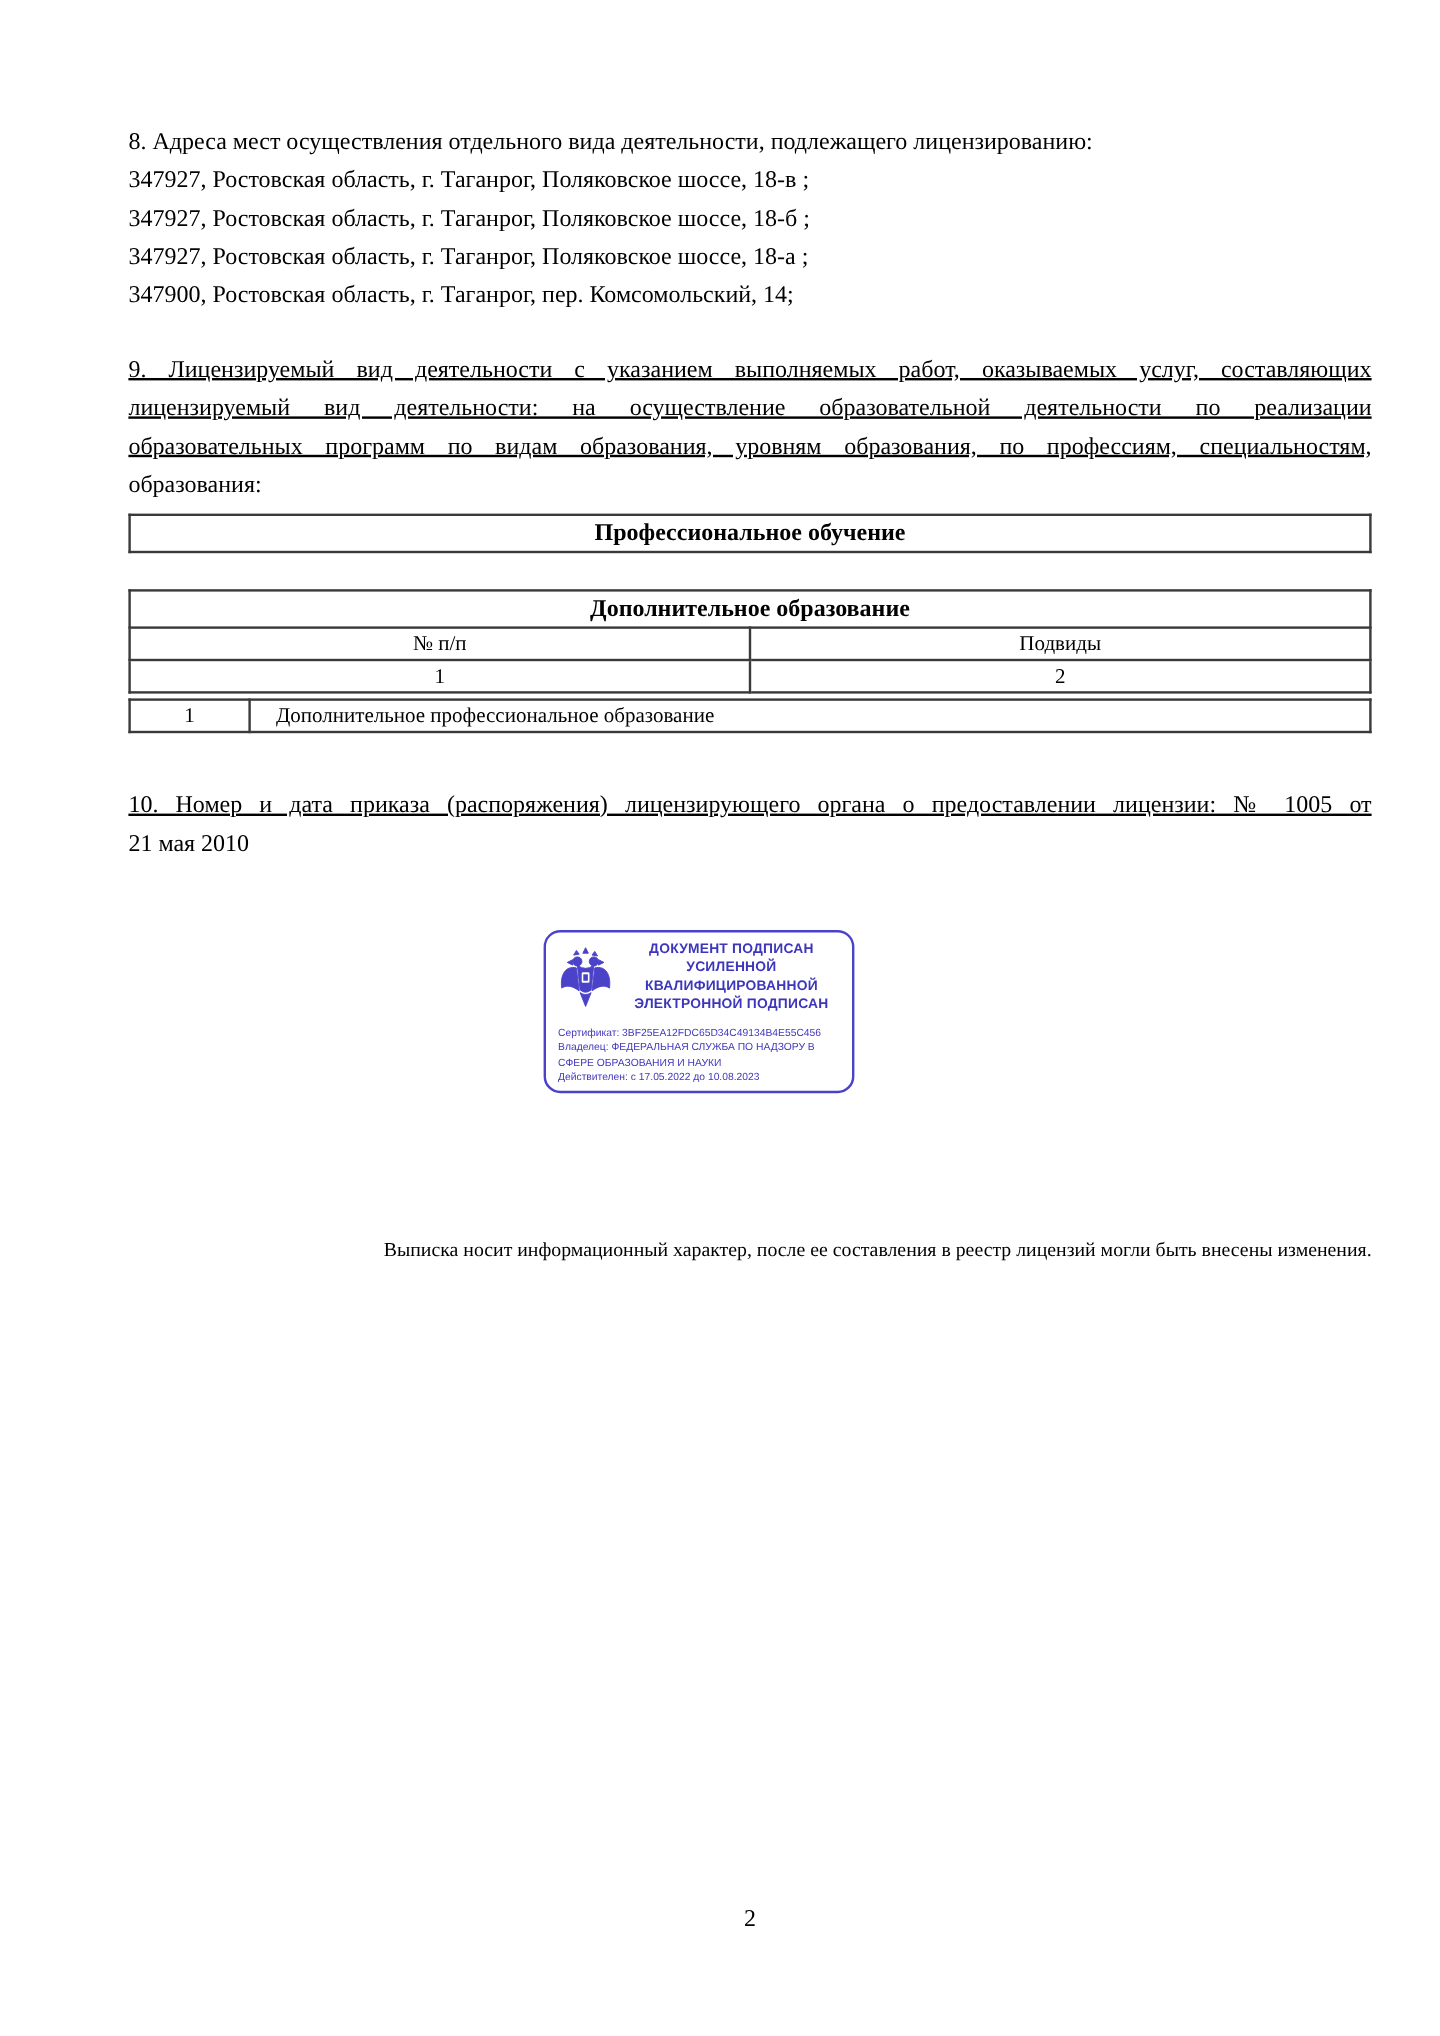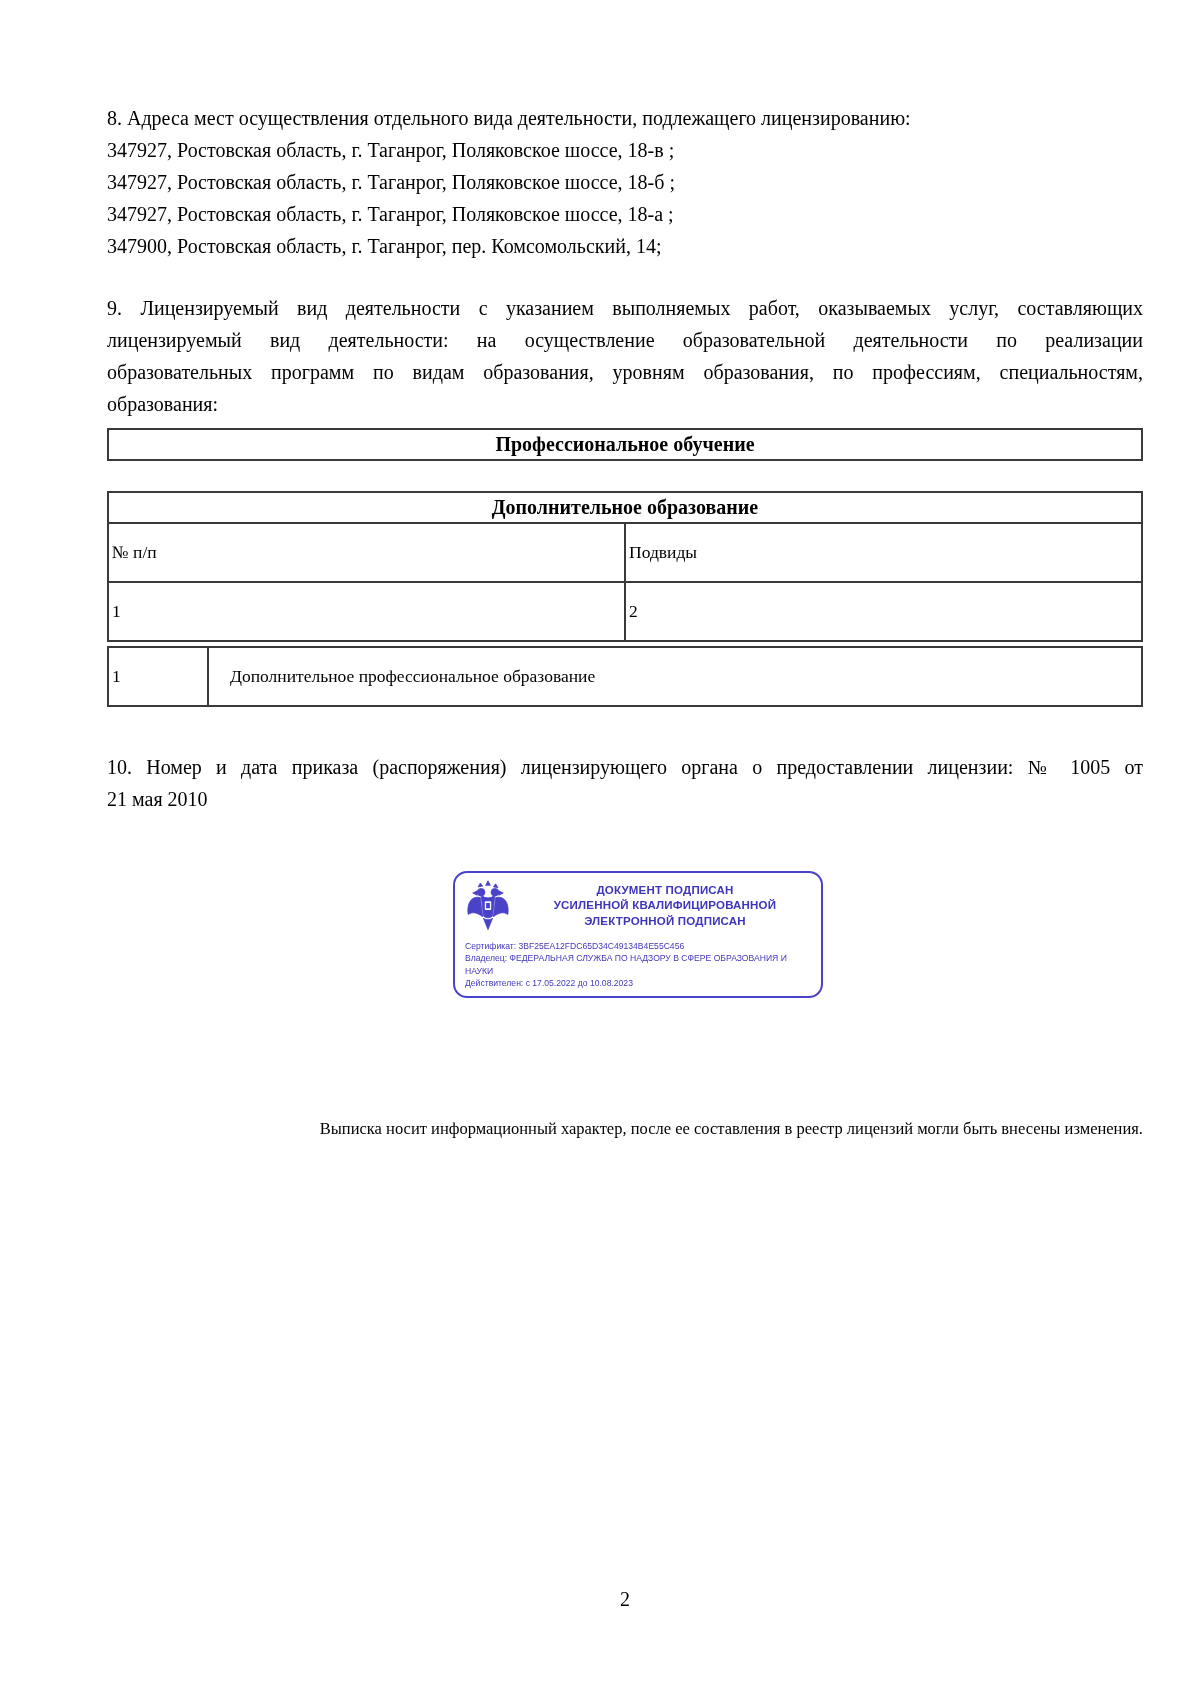--- a/index.html
+++ b/index.html
@@ -11,40 +11,40 @@
     color: #000000;
     overflow: hidden;
   }
   .content {
     position: absolute;
     left: 107px; top: 0;
     width: 1036px;
   }
   .body-line { font-size: 20px; line-height: 32px; }
   .sec8 { margin-top: 102px; }
-  .just { text-align: justify; text-align-last: justify; }
+  .just { text-align: justify; text-align-last: justify; text-decoration: underline; }
   .sec9 { margin-top: 30px; }
 
   table { border-collapse: collapse; width: 100%; table-layout: fixed; }
   table, td { border: 2px solid #3a3a3a; }
   td { vertical-align: middle; }
   .tbl-title { font-weight: bold; text-align: center; font-size: 20px; padding: 3px 4px; }
   .t1 { margin-top: 8px; }
   .t2 { margin-top: 30px; }
   .t3 { margin-top: 4px; }
   .col-num { width: 100px; }
-  .cell-center { text-align: left; font-size: 17.5px; padding: 18px 3px; }
+  .cell-center { text-align: center; font-size: 17.5px; padding: 2px 3px; }
   .cell-left { text-align: left; font-size: 17.5px; padding: 2px 21px; }
 
   .sec10 { margin-top: 44px; }
 
   .stamp {
     margin-top: 56px;
     margin-left: 346px;
-    width: 370px;
+    width: 259px;
     border: 2px solid #4a42c8;
     border-radius: 14px;
     padding: 7px 10px 6px 10px;
     color: #3d35bb;
     font-family: "Liberation Sans", sans-serif;
     background: #ffffff;
   }
   .stamp-top { display: flex; align-items: center; gap: 8px; }
   .stamp-eagle { flex: 0 0 auto; width: 46px; height: 52px; }
   .stamp-title { flex: 1 1 auto; text-align: center; font-weight: bold; font-size: 11.5px; line-height: 1.34; letter-spacing: 0.2px; }

